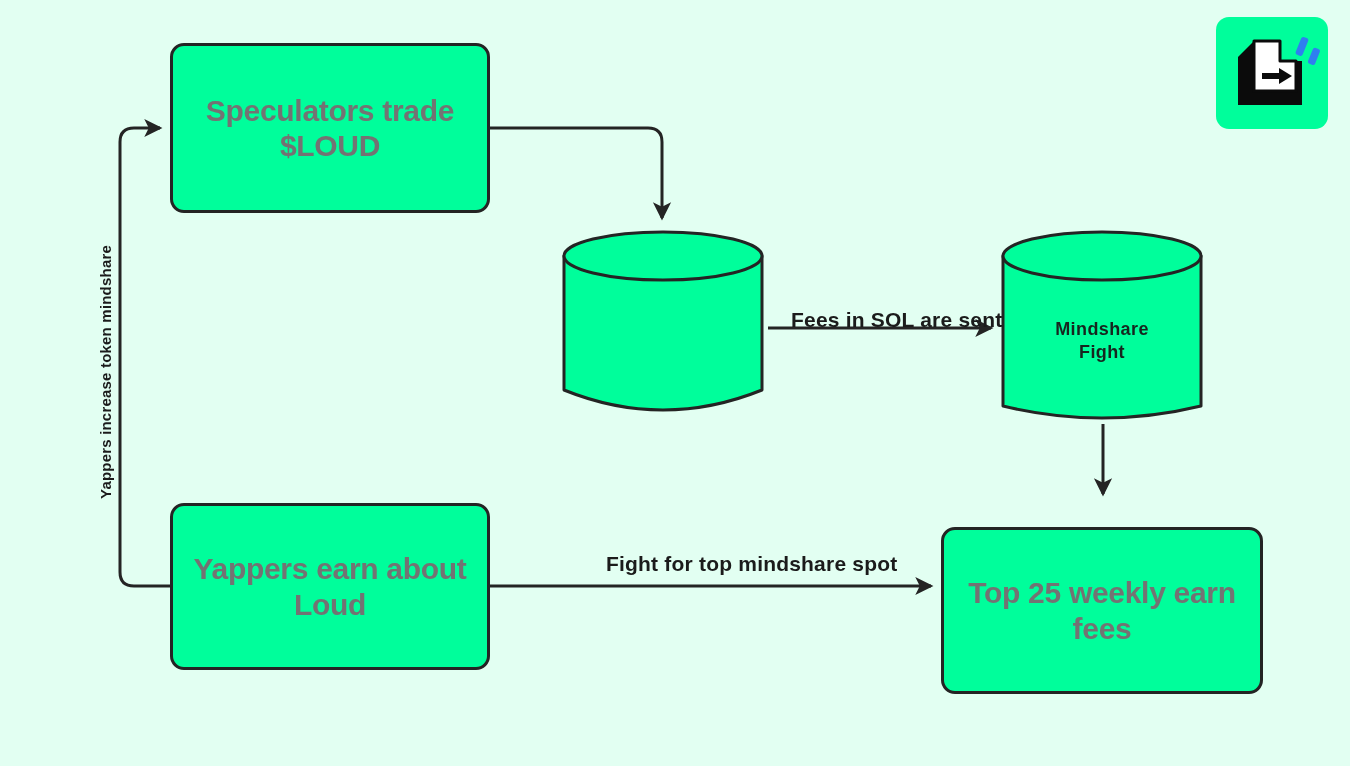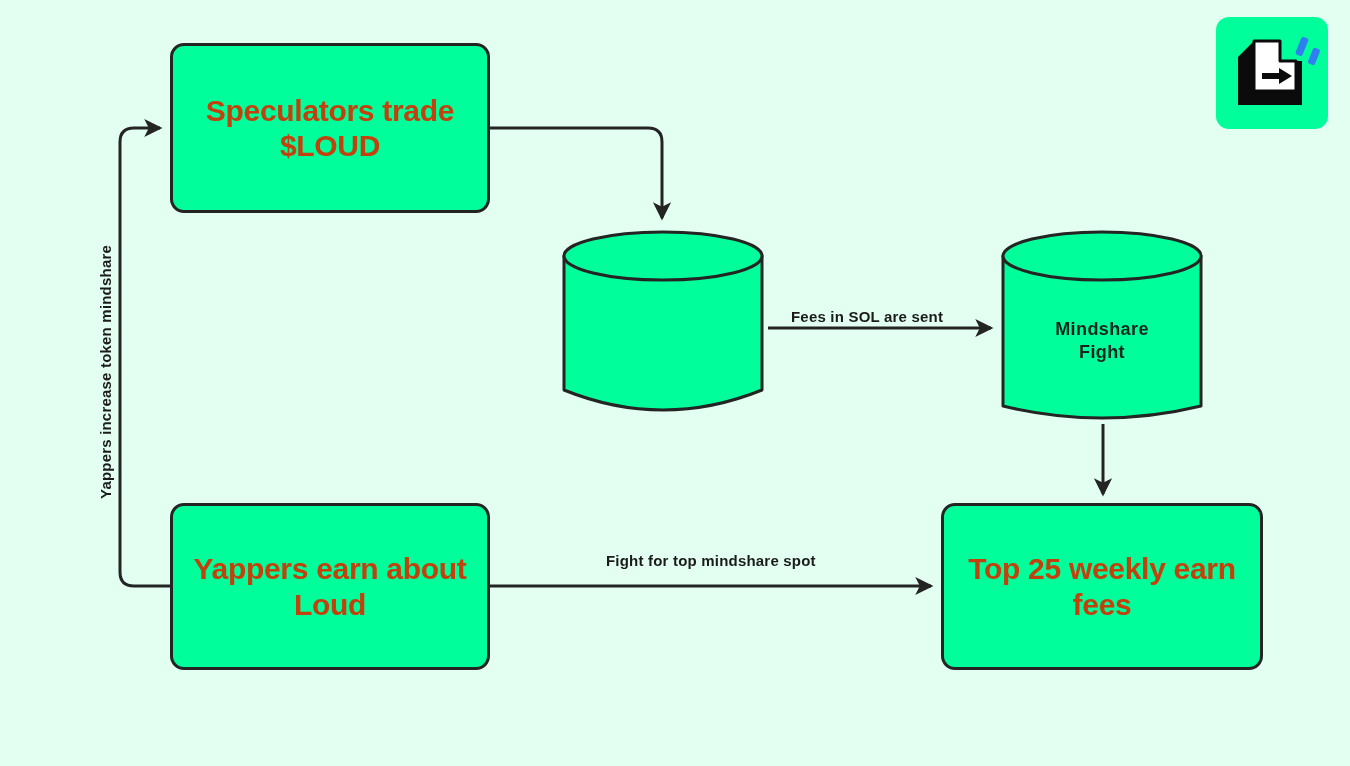--- a/index.html
+++ b/index.html
@@ -32,29 +32,29 @@
   .node-box {
     position: absolute;
     box-sizing: border-box;
     background: #00fe9b;
     border: 3px solid #242424;
     border-radius: 14px;
     display: flex;
     align-items: center;
     justify-content: center;
     text-align: center;
-    color: #c2410c;
+    color: #737373;
     font-weight: bold;
     letter-spacing: -0.3px;
     line-height: 1.18;
     padding: 6px 16px;
   }
   #box-speculators { left: 170px; top: 43px;  width: 320px; height: 170px; font-size: 30px; }
   #box-yappers     { left: 170px; top: 503px; width: 320px; height: 167px; font-size: 30px; }
-  #box-top25       { left: 941px; top: 503px; width: 322px; height: 167px; font-size: 30px; }
+  #box-top25       { left: 941px; top: 527px; width: 322px; height: 167px; font-size: 30px; }
 
   
   .cylinder {
     position: absolute;
   }
   .cylinder svg { display: block; overflow: visible; }
   .cyl-label {
     position: absolute;
     left: 0;
     width: 100%;
@@ -69,21 +69,21 @@
   #cyl-lp     { left: 562px; top: 230px; width: 202px; height: 196px; }
   #cyl-lp .cyl-label     { top: 110px; }
   #cyl-pool   { left: 1001px; top: 230px; width: 202px; height: 196px; }
   #cyl-pool .cyl-label   { top: 88px; }
 
   
   .edge-label {
     position: absolute;
     color: #1b1b1b;
     font-weight: bold;
-    font-size: 15px;
+    font-size: 21px;
     letter-spacing: 0.2px;
     white-space: nowrap;
   }
   #label-fees   { left: 791px; top: 308px; }
   #label-fight  { left: 606px; top: 552px; }
   #label-mindshare {
     left: 0px;
     top: 0px;
     transform-origin: left top;
     transform: translate(97px, 499px) rotate(-90deg);

